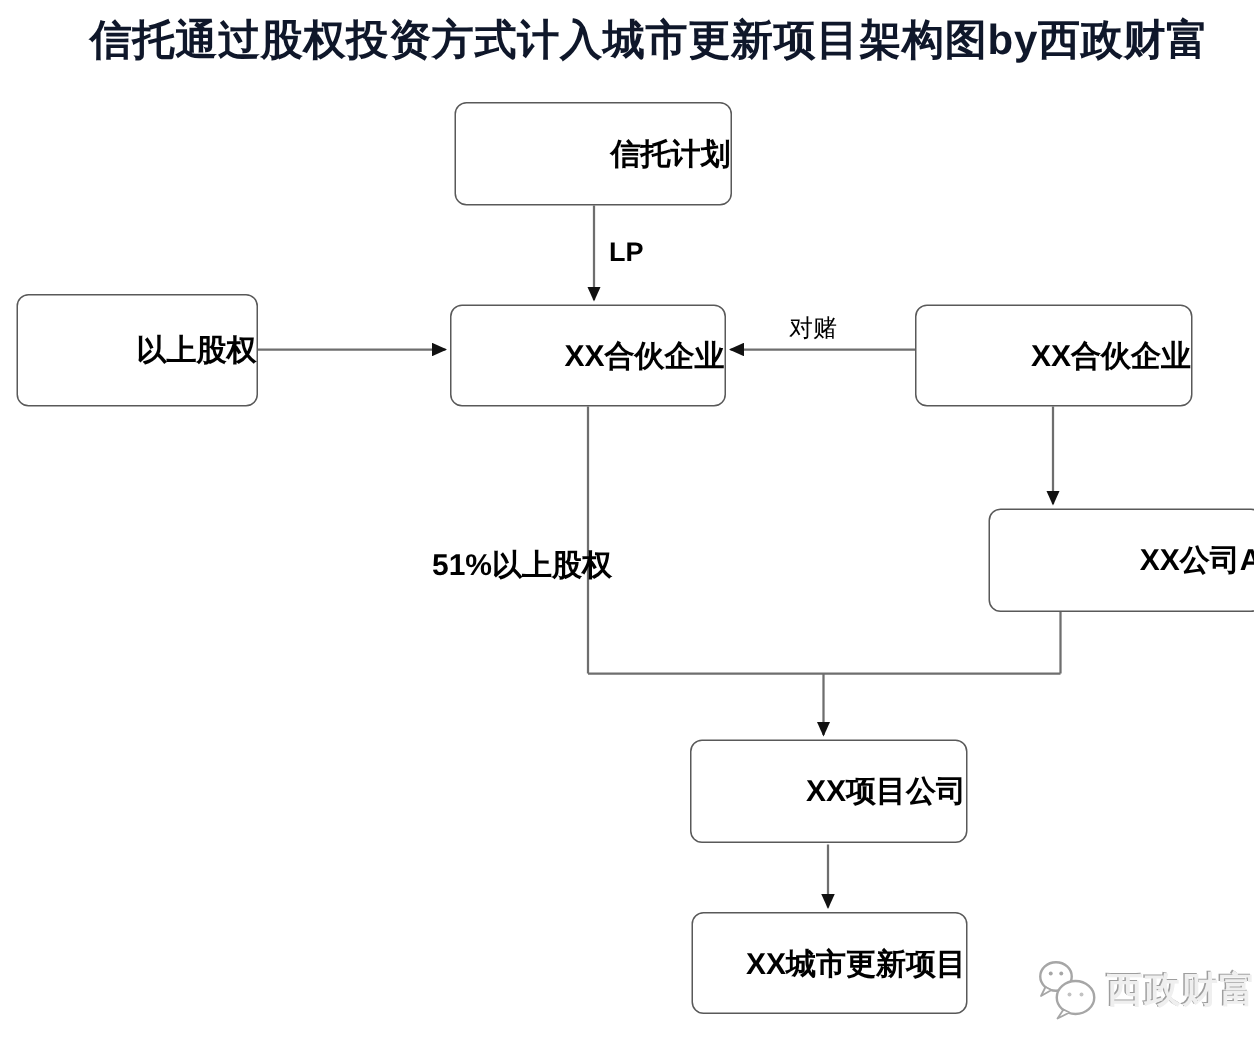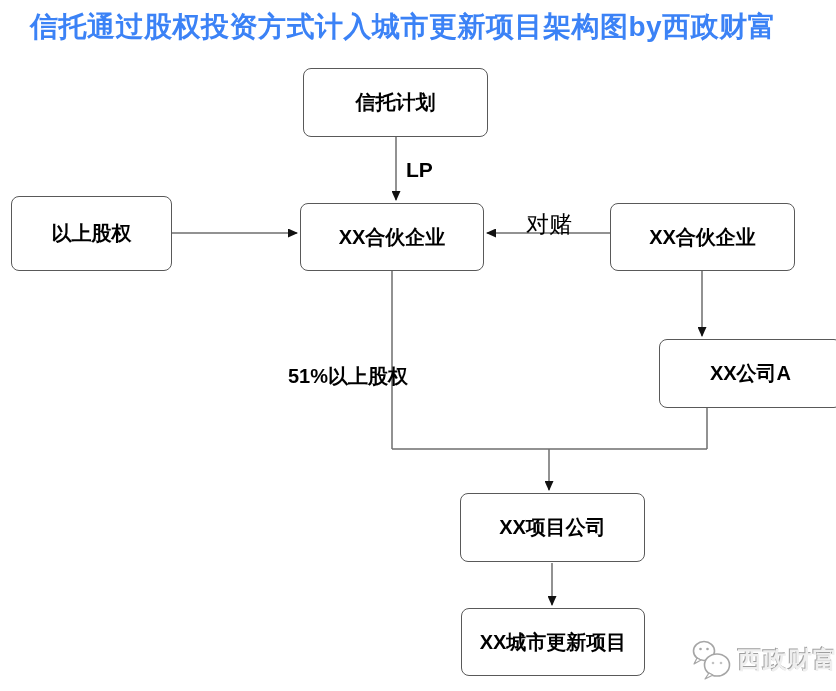--- a/index.html
+++ b/index.html
@@ -15,55 +15,55 @@
     background: #ffffff;
     overflow: hidden;
   }
   .diagram-title {
     position: absolute;
     top: 8px;
     left: 0;
     width: 100%;
     box-sizing: border-box;
     padding-left: 30px;
-    text-align: left;
+    text-align: center;
     font-size: 28px;
     font-weight: bold;
-    color: #3b82f6;
+    color: #0f172a;
     letter-spacing: 0.5px;
     white-space: nowrap;
   }
   svg.edges {
     position: absolute;
     left: 0;
     top: 0;
     width: 836px;
     height: 691px;
   }
   .node {
     position: absolute;
     box-sizing: border-box;
     background: #ffffff;
     border: 1.5px solid #595959;
     border-radius: 8px;
     display: flex;
     align-items: center;
-    justify-content: center;
+    justify-content: flex-end;
     font-size: 20px;
     font-weight: bold;
     color: #000000;
     white-space: nowrap;
   }
   .edge-label {
     position: absolute;
     color: #000000;
     white-space: nowrap;
   }
-  .label-lp        { left: 406px; top: 158px; font-size: 21px; font-weight: bold; }
-  .label-vam       { left: 526px; top: 209px; font-size: 23px; font-weight: normal; }
+  .label-lp        { left: 406px; top: 158px; font-size: 18px; font-weight: bold; }
+  .label-vam       { left: 526px; top: 209px; font-size: 16px; font-weight: normal; }
   .label-equity    { left: 288px; top: 363px; font-size: 20px; font-weight: bold; }
   .watermark {
     position: absolute;
     left: 690px;
     top: 637px;
     display: flex;
     align-items: center;
     gap: 6px;
   }
   .watermark-text {

